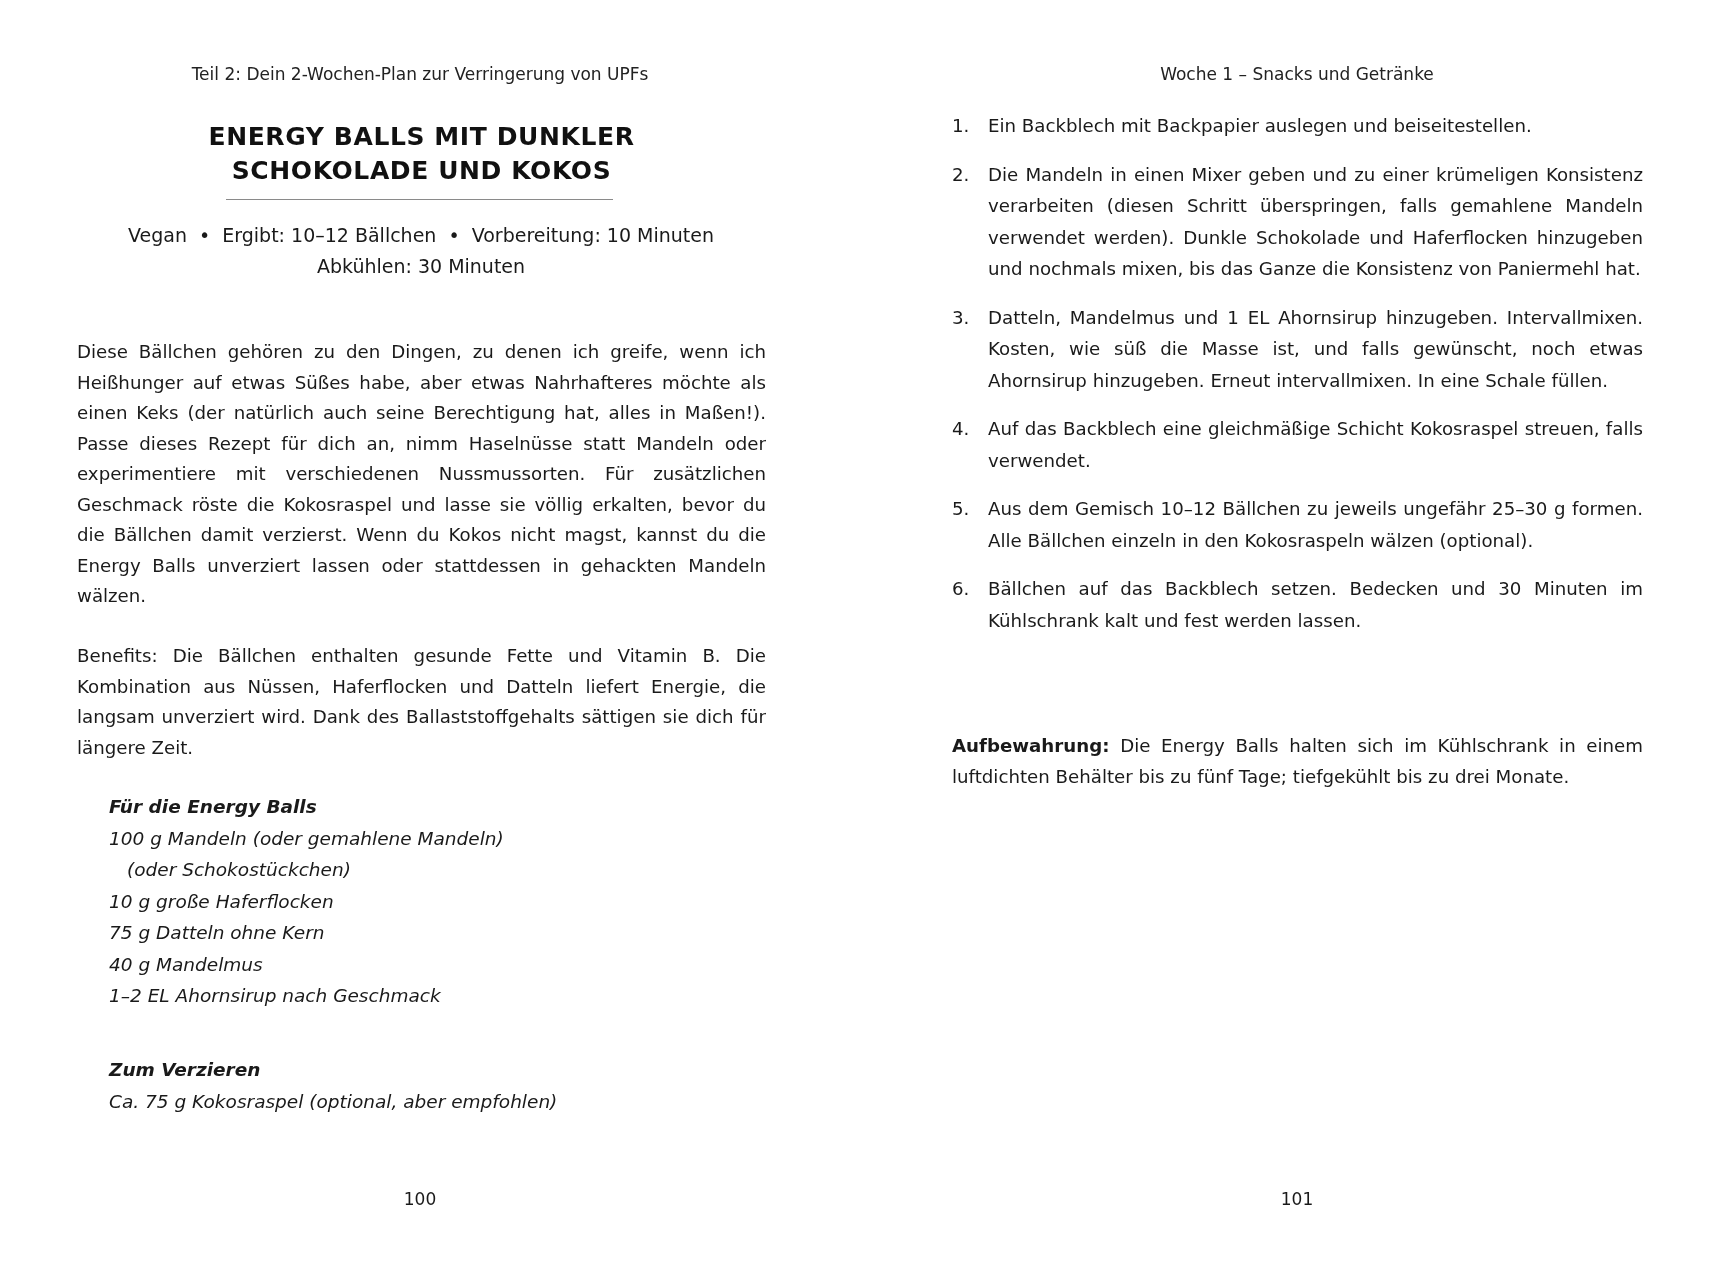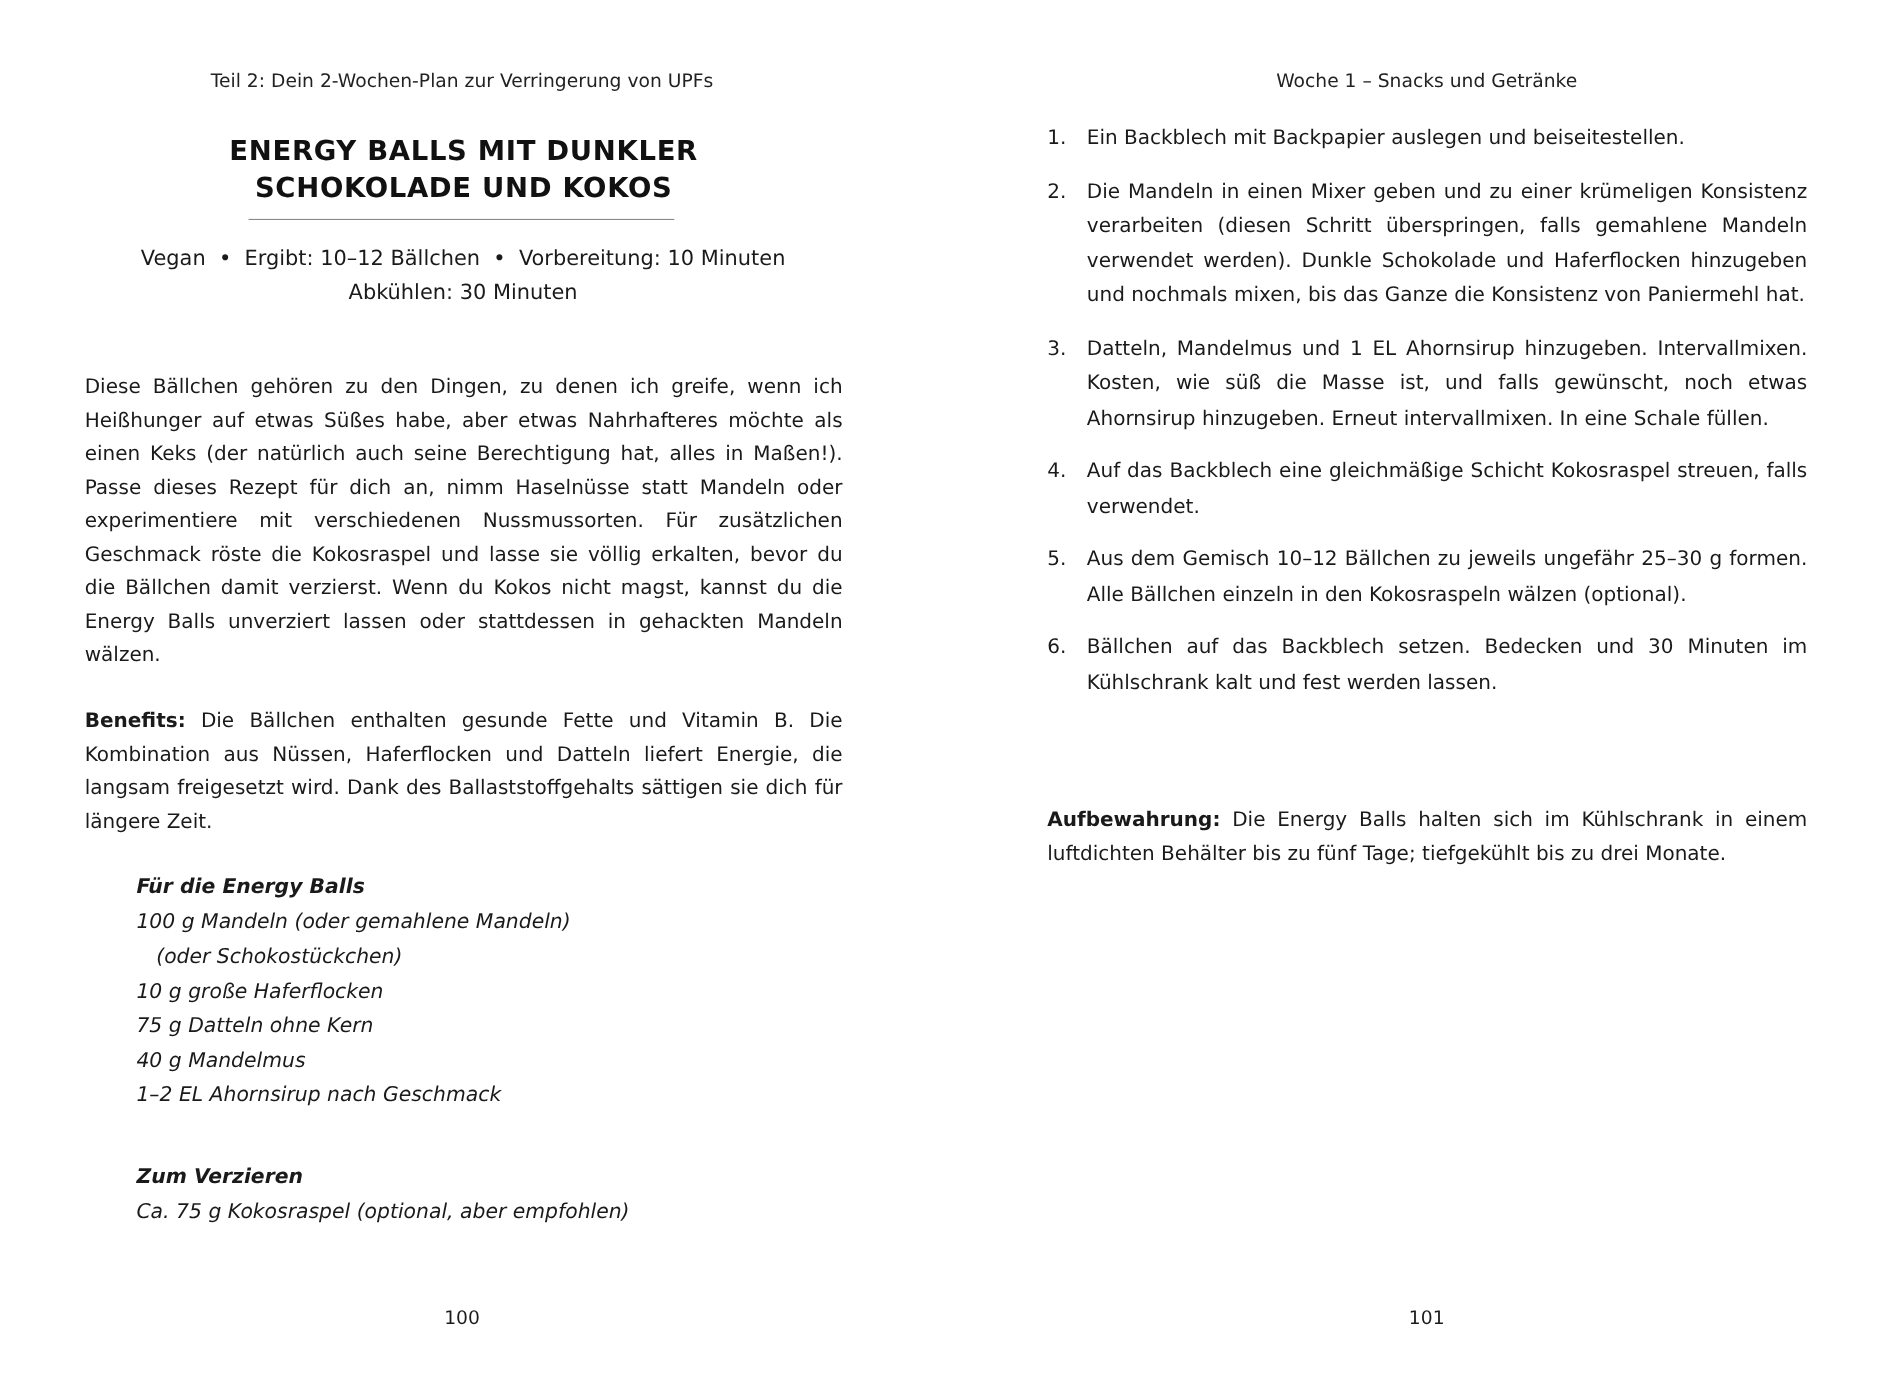--- a/index.html
+++ b/index.html
@@ -14,25 +14,25 @@
   .page-right .running-head { left:0; width:882px; }
 
   .recipe-title { position:absolute; left:77px; width:689px; top:120px; text-align:center;
                   font-weight:bold; font-size:25px; line-height:34px; letter-spacing:0.6px; color:#111; }
   .title-rule { position:absolute; left:226px; width:387px; top:199px; height:0; border-top:1px solid #8a8a8a; }
   .meta { position:absolute; left:60px; width:722px; top:220px; text-align:center; font-size:19px; line-height:31px; }
   .meta b { font-weight:normal; }
   .meta .dot { margin:0 6px; }
 
   .para { position:absolute; left:77px; width:689px; font-size:18.2px; line-height:30.5px; text-align:justify; }
-  .para b { font-weight:bold;margin-top:40px; }
+  .para b { font-weight:normal;margin-top:40px; }
   .intro { top:337px; }
   .benefits { top:641px; }
 
-  .ing-block { position:absolute; left:124px; width:660px; font-style:italic; font-size:18.5px; line-height:31.5px; }
+  .ing-block { position:absolute; left:109px; width:660px; font-style:italic; font-size:18.5px; line-height:31.5px; }
   .ing-block .head { font-weight:bold; }
   .ing-block .indent { padding-left:18px; }
   .ing-1 { top:791px; }
   .ing-2 { top:1054px; }
 
   .page-number { position:absolute; top:1189px; font-size:17px; text-align:center; width:60px; }
   .page-left .page-number { left:390px; }
   .page-right .page-number { left:411px; }
 
   .steps { position:absolute; left:96px; top:110px; width:691px; margin:0; padding:0; list-style:none; }
@@ -66,21 +66,21 @@
     <div>
       <b>Abkühlen:</b>
       <span>30 Minuten</span>
     </div>
   </div>
 
   <p class="para intro" style="margin:0">Diese Bällchen gehören zu den Dingen, zu denen ich greife, wenn ich Heißhunger auf etwas Süßes habe, aber etwas Nahrhafteres möchte als einen Keks (der natürlich auch seine Berechtigung hat, alles in Maßen!). Passe dieses Rezept für dich an, nimm Haselnüsse statt Mandeln oder experimentiere mit verschiedenen Nussmussorten. Für zusätzlichen Geschmack röste die Kokosraspel und lasse sie völlig erkalten, bevor du die Bällchen damit verzierst. Wenn du Kokos nicht magst, kannst du die Energy Balls unverziert lassen oder stattdessen in gehackten Mandeln wälzen.</p>
 
   <p class="para benefits" style="margin:0">
     <b>Benefits:</b>
-    <span>Die Bällchen enthalten gesunde Fette und Vitamin B. Die Kombination aus Nüssen, Haferflocken und Datteln liefert Energie, die langsam freigesetzt wird. Dank des Ballaststoffgehalts sättigen sie dich für längere Zeit.</span>
+    <span>Die Bällchen enthalten gesunde Fette und Vitamin B. Die Kombination aus Nüssen, Haferflocken und Datteln liefert Energie, die langsam unverziert wird. Dank des Ballaststoffgehalts sättigen sie dich für längere Zeit.</span>
   </p>
 
   <div class="ing-block ing-1">
     <div class="head">Für die Energy Balls</div>
     <div>100 g Mandeln (oder gemahlene Mandeln)</div>
     <div class="indent">(oder Schokostückchen)</div>
     <div>10 g große Haferflocken</div>
     <div>75 g Datteln ohne Kern</div>
     <div>40 g Mandelmus</div>
     <div>1–2 EL Ahornsirup nach Geschmack</div>

